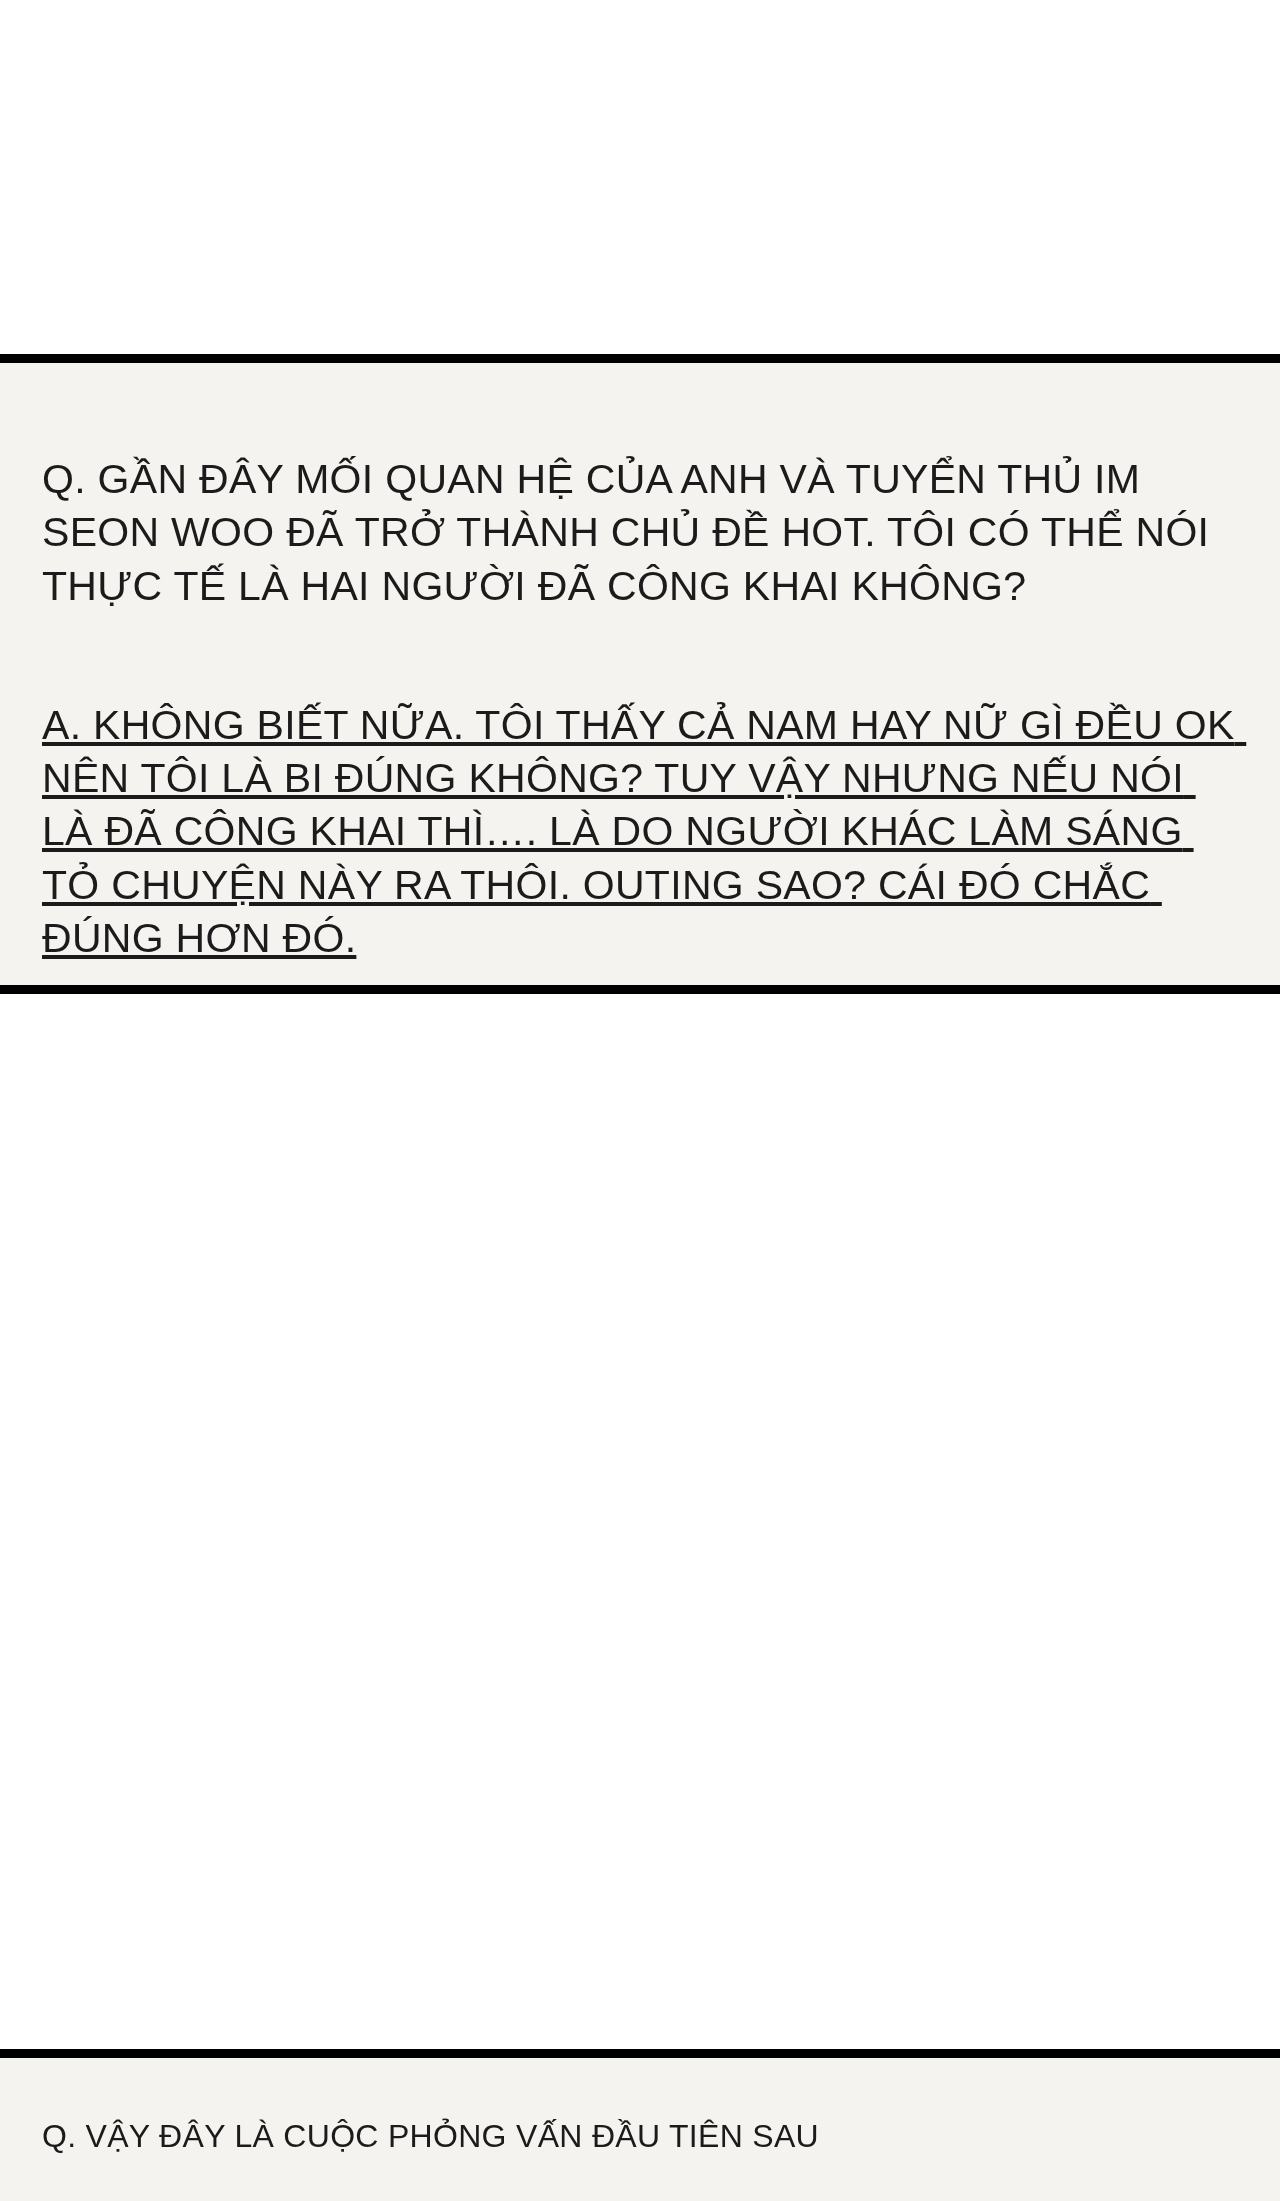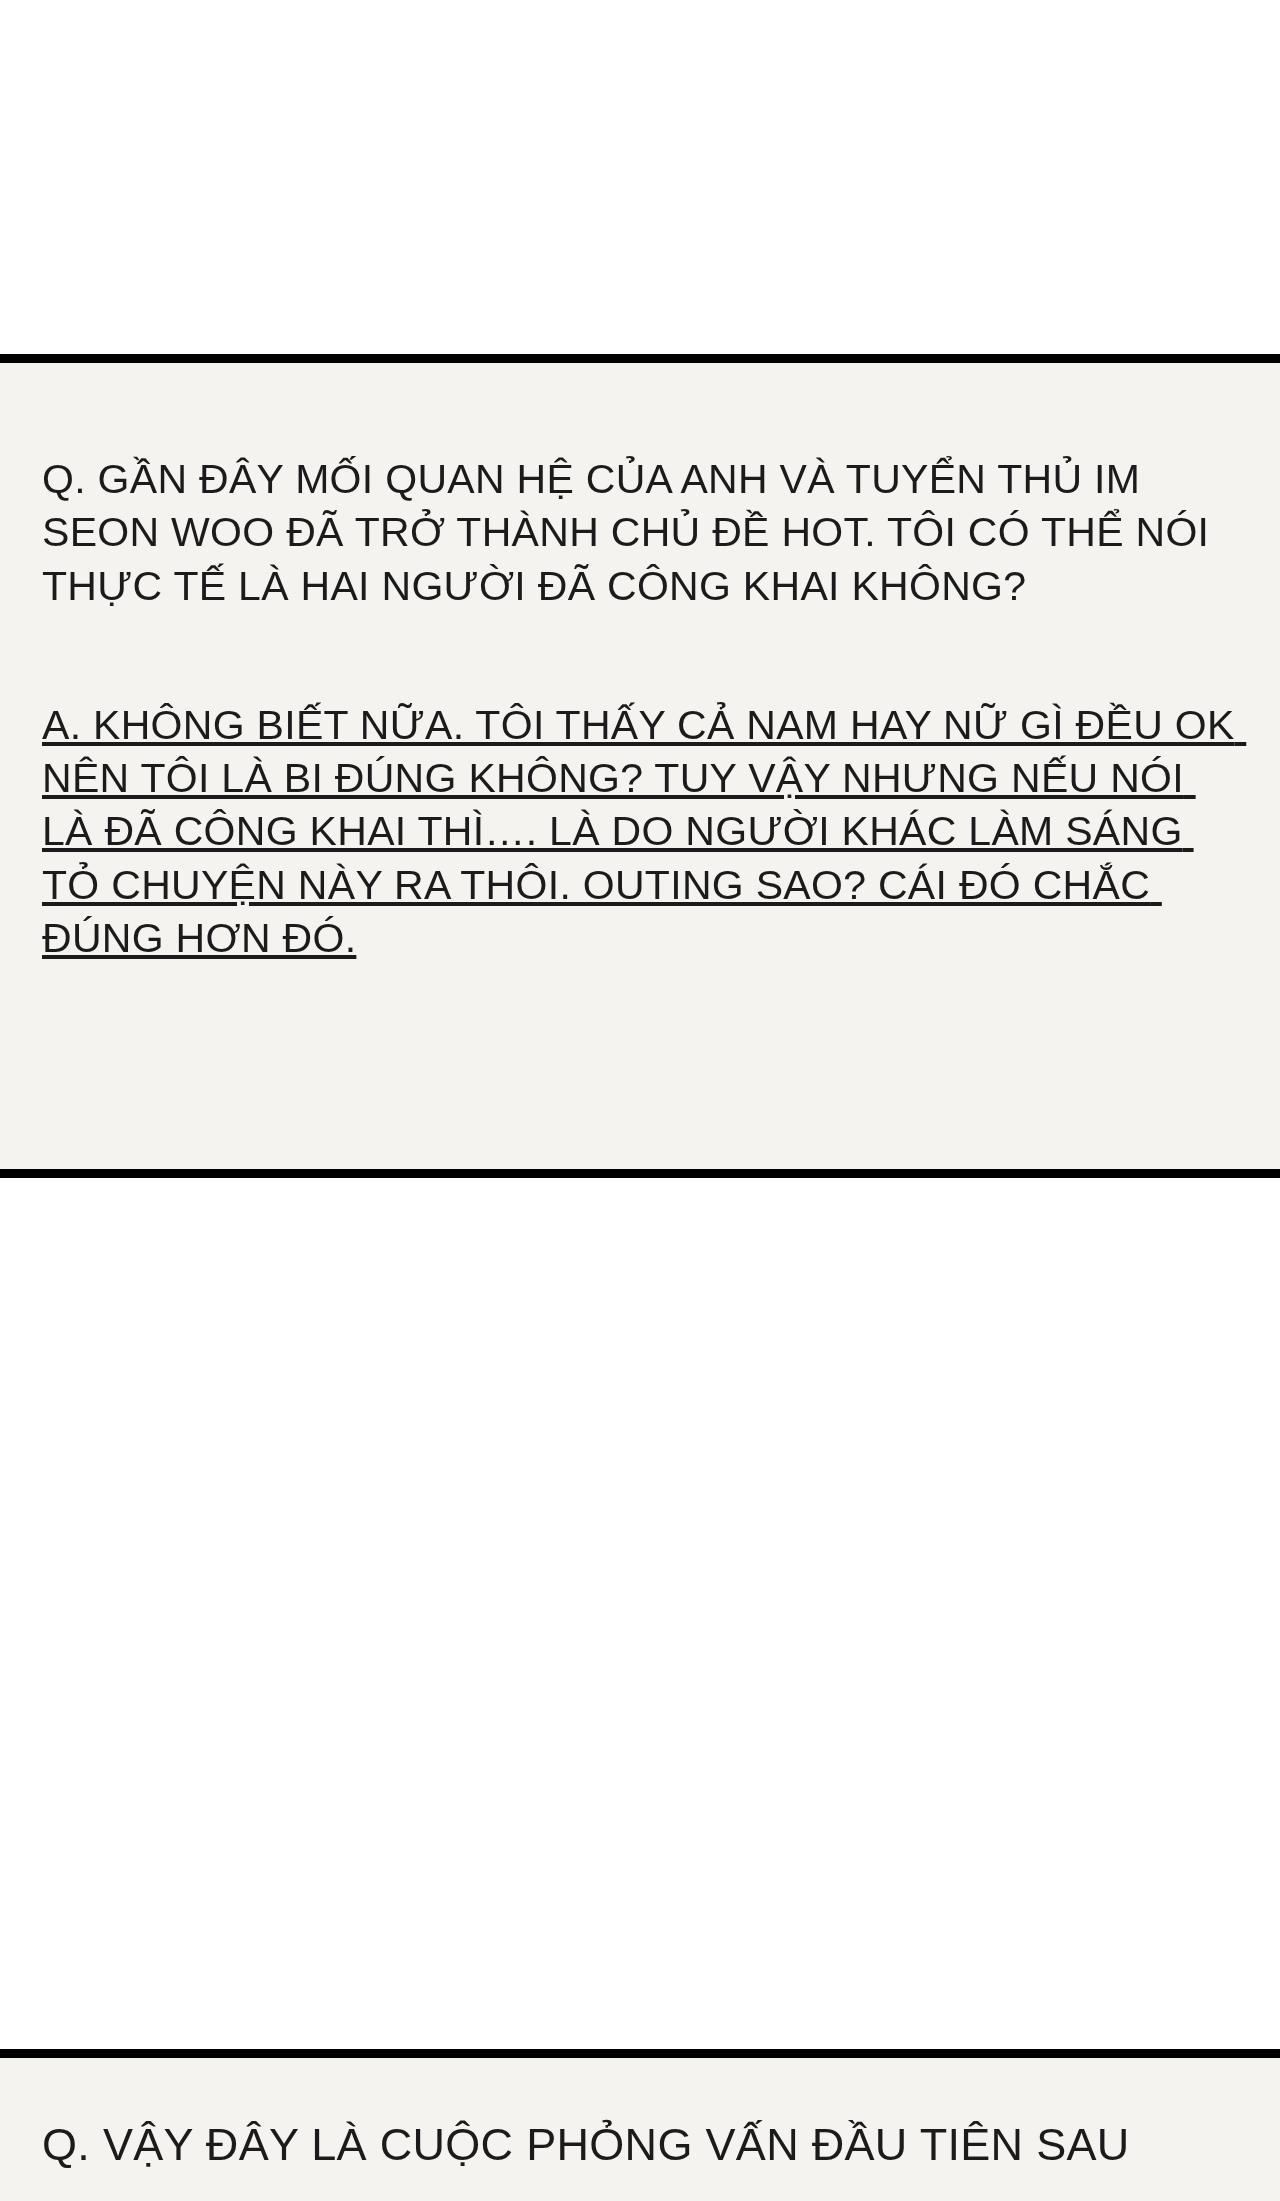--- a/index.html
+++ b/index.html
@@ -32,21 +32,21 @@
     height: 354px;
     background: #ffffff;
   }
 
   
   .panel-one {
     position: absolute;
     left: 0;
     top: 354px;
     width: 1280px;
-    height: 824px;
+    height: 640px;
     background: #f5f3f0;
     border-top: 9px solid #000000;
     border-bottom: 9px solid #000000;
     box-sizing: border-box;
   }
   .panel-one-inner {
     position: absolute;
     left: 42px;
     top: 90px;
     width: 1200px;
@@ -87,21 +87,21 @@
     box-sizing: border-box;
     overflow: hidden;
   }
   .panel-two-inner {
     position: absolute;
     left: 42px;
     top: 58px;
     width: 1200px;
   }
   .panel-two .qa-block {
-    font-size: 45px;
+    font-size: 32px;
     line-height: 1.30;
   }
 </style>
 </head>
 <body>
 
 <div class="page">
 
   <div class="gap-top"></div>
 

